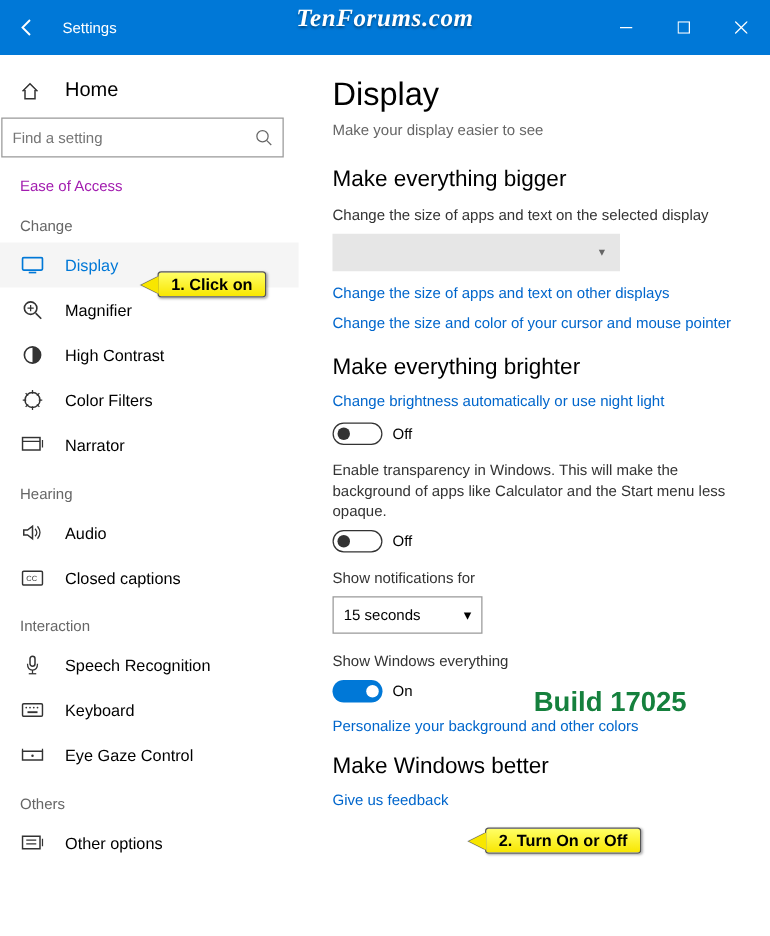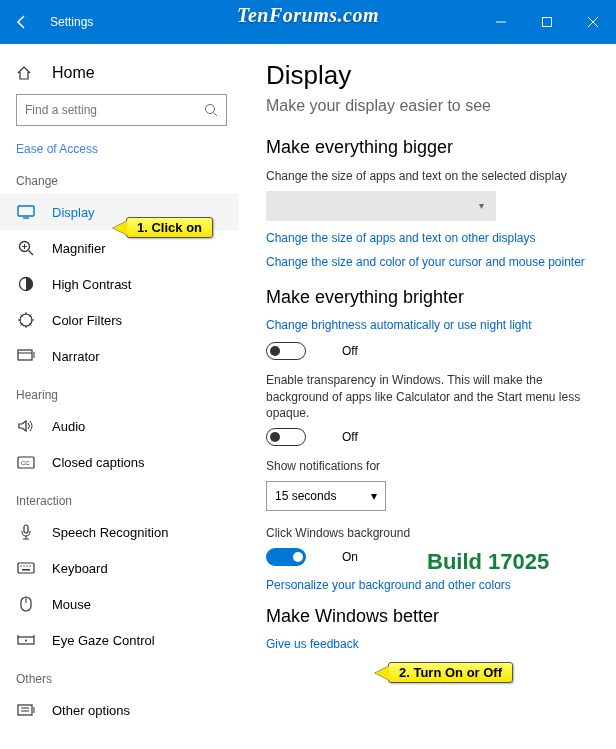--- a/index.html
+++ b/index.html
@@ -7,43 +7,43 @@
 .titlebar { height: 44px; background: #0078d7; color: #ffffff; display: flex; align-items: center; position: relative; }
 .titlebar .back { width: 44px; height: 32px; display: flex; align-items: center; justify-content: center; }
 .titlebar .title { font-size: 12px; padding-left: 6px; }
 .titlebar .winctrls { position: absolute; right: 0; display: flex; }
 .titlebar .winctrls div { width: 46px; height: 32px; display: flex; align-items: center; justify-content: center; }
 .watermark { position: absolute; top: 4px; left: 50%; transform: translateX(-50%); font-size: 20px; color: #fff; font-style: italic; font-weight: 600; text-shadow: 0 1px 2px rgba(0,0,0,.4); font-family: Georgia, serif; letter-spacing: .5px; }
 .content { display: flex; height: calc(100% - 32px); }
 .sidebar { width: 240px; padding: 12px 0 0 0; border-right: 1px solid transparent; overflow-y: auto; }
 .home-row { display: flex; align-items: center; padding: 8px 16px 12px 16px; gap: 16px; }
 .home-row .icon { width: 20px; color: #333; }
-.search { margin: 0 12px 14px 16px; height: 32px; border: 1px solid #999; display: flex; align-items: center; padding: 0 8px; position: relative; }
+.search { margin: 0 12px 14px 1px; height: 32px; border: 1px solid #999; display: flex; align-items: center; padding: 0 8px; position: relative; }
 .search input { border: none; outline: none; flex: 1; font-size: 12px; background: transparent; }
 .search .sicon { color: #666; }
-.cat { font-size: 12px; color: #3b82f6; padding: 2px 16px 10px 16px; }
+.cat { font-size: 12px; color: #a21caf; padding: 2px 16px 10px 16px; }
 .subcat { font-size: 12px; color: #666; padding: 8px 16px 6px 16px; border-top: 0; }
 .nav-item { display: flex; align-items: center; padding: 10px 16px; gap: 16px; font-size: 13px; cursor: pointer; position: relative; }
 .nav-item.active { color: #0078d7; background: #f5f5f5; }
 .nav-item .icon { width: 20px; height: 16px; display: flex; align-items: center; justify-content: center; color: inherit; }
 .main { flex: 1; padding: 16px 26px 0 26px; overflow-y: auto; position: relative; }
 .main h1 { font-size: 26px; font-weight: 400; margin-bottom: 6px; }
-.subtitle { font-size: 16px; color: #666; margin-bottom: 22px; }
+.subtitle { font-size: 12px; color: #666; margin-bottom: 22px; }
 .main h2 { font-size: 18px; font-weight: 400; margin: 10px 0 10px 0; }
 .desc { font-size: 12px; color: #333; margin-bottom: 6px; line-height: 1.4; }
 .link { font-size: 12px; color: #0066cc; display: block; margin: 10px 0; cursor: pointer; }
 .dropdown-fake { width: 230px; height: 30px; background: #e6e6e6; display: flex; align-items: center; justify-content: flex-end; padding: 0 12px; margin: 4px 0 6px 0; }
 .dropdown-fake .chev { color: #666; font-size: 10px; }
 .toggle-row { display: flex; align-items: center; gap: 8px; margin: 4px 0 12px 0; }
 .toggle { width: 40px; height: 18px; border-radius: 10px; position: relative; }
 .toggle.off { border: 1px solid #333; background: #fff; }
 .toggle.off .knob { width: 10px; height: 10px; border-radius: 50%; background: #333; position: absolute; left: 3px; top: 3px; }
 .toggle.on { background: #0078d7; }
 .toggle.on .knob { width: 10px; height: 10px; border-radius: 50%; background: #fff; position: absolute; right: 3px; top: 4px; }
-.toggle-label { font-size: 12px; margin-left: 28px; }
+.toggle-label { font-size: 12px; }
 .select { border: 1px solid #999; height: 30px; width: 120px; display: flex; align-items: center; justify-content: space-between; padding: 12px 8px; font-size: 12px; margin: 4px 0 14px 0; }
 .callout { position: absolute; background: linear-gradient(#ffff66,#f8e600); border: 1px solid #555; border-radius: 3px; padding: 2px 10px; font-size: 13px; font-weight: 600; color: #000; box-shadow: 1px 1px 2px rgba(0,0,0,.3); white-space: nowrap; }
 .callout::before { content: ""; position: absolute; width: 0; height: 0; }
 .callout.c1 { left: 126px; top: 217px; }
 .callout.c1::before { left: -14px; top: 3px; border-top: 7px solid transparent; border-bottom: 7px solid transparent; border-right: 14px solid #f8e600; filter: drop-shadow(-1px 0 0 #555); }
 .callout.c2 { left: 388px; top: 662px; }
 .callout.c2::before { left: -14px; top: 3px; border-top: 7px solid transparent; border-bottom: 7px solid transparent; border-right: 14px solid #f8e600; filter: drop-shadow(-1px 0 0 #555); }
 .build { position: absolute; left: 427px; top: 549px; color: #15803d; font-size: 22px; font-weight: 700; }
 svg { display: block; }
 .sep { margin-top: 6px; }
@@ -199,29 +199,20 @@
             <circle cx="7" cy="4" r=".7" fill="#333"></circle>
             <circle cx="10" cy="4" r=".7" fill="#333"></circle>
             <circle cx="13" cy="4" r=".7" fill="#333"></circle>
             <rect x="5" y="7" width="8" height="1.5" fill="#333"></rect>
           </svg>
         </span>
       <span>Keyboard</span>
     </div>
     <div class="nav-item">
       <span class="icon">
-          <svg width="12" height="16" viewBox="0 0 12 16">
-            <rect x="1" y="1" width="10" height="14" rx="5" stroke="#333" fill="none" stroke-width="1.2"></rect>
-            <line x1="6" y1="1" x2="6" y2="7" stroke="#333"></line>
-          </svg>
-        </span>
-      <span>Mouse</span>
-    </div>
-    <div class="nav-item">
-      <span class="icon">
           <svg width="18" height="12" viewBox="0 0 18 12">
             <rect x="1" y="3" width="16" height="7" stroke="#333" fill="none" stroke-width="1.2"></rect>
             <line x1="1" y1="1" x2="1" y2="3" stroke="#333"></line>
             <line x1="17" y1="1" x2="17" y2="3" stroke="#333"></line>
             <circle cx="9" cy="6.5" r="1" fill="#333"></circle>
           </svg>
         </span>
       <span>Eye Gaze Control</span>
     </div>
 
@@ -265,21 +256,21 @@
       <div class="toggle off">
           <div class="knob"></div>
         </div>
       <span class="toggle-label">Off</span>
     </div>
     <div class="desc">Show notifications for</div>
     <div class="select">
       <span>15 seconds</span>
       <span>▾</span>
     </div>
-    <div class="desc">Click Windows background</div>
+    <div class="desc">Show Windows everything</div>
     <div class="toggle-row">
       <div class="toggle on">
           <div class="knob"></div>
         </div>
       <span class="toggle-label">On</span>
     </div>
     <a class="link" style="margin-top:2px">Personalize your background and other colors</a>
 
     <h2 style="margin-top:14px">Make Windows better</h2>
     <a class="link">Give us feedback</a>

